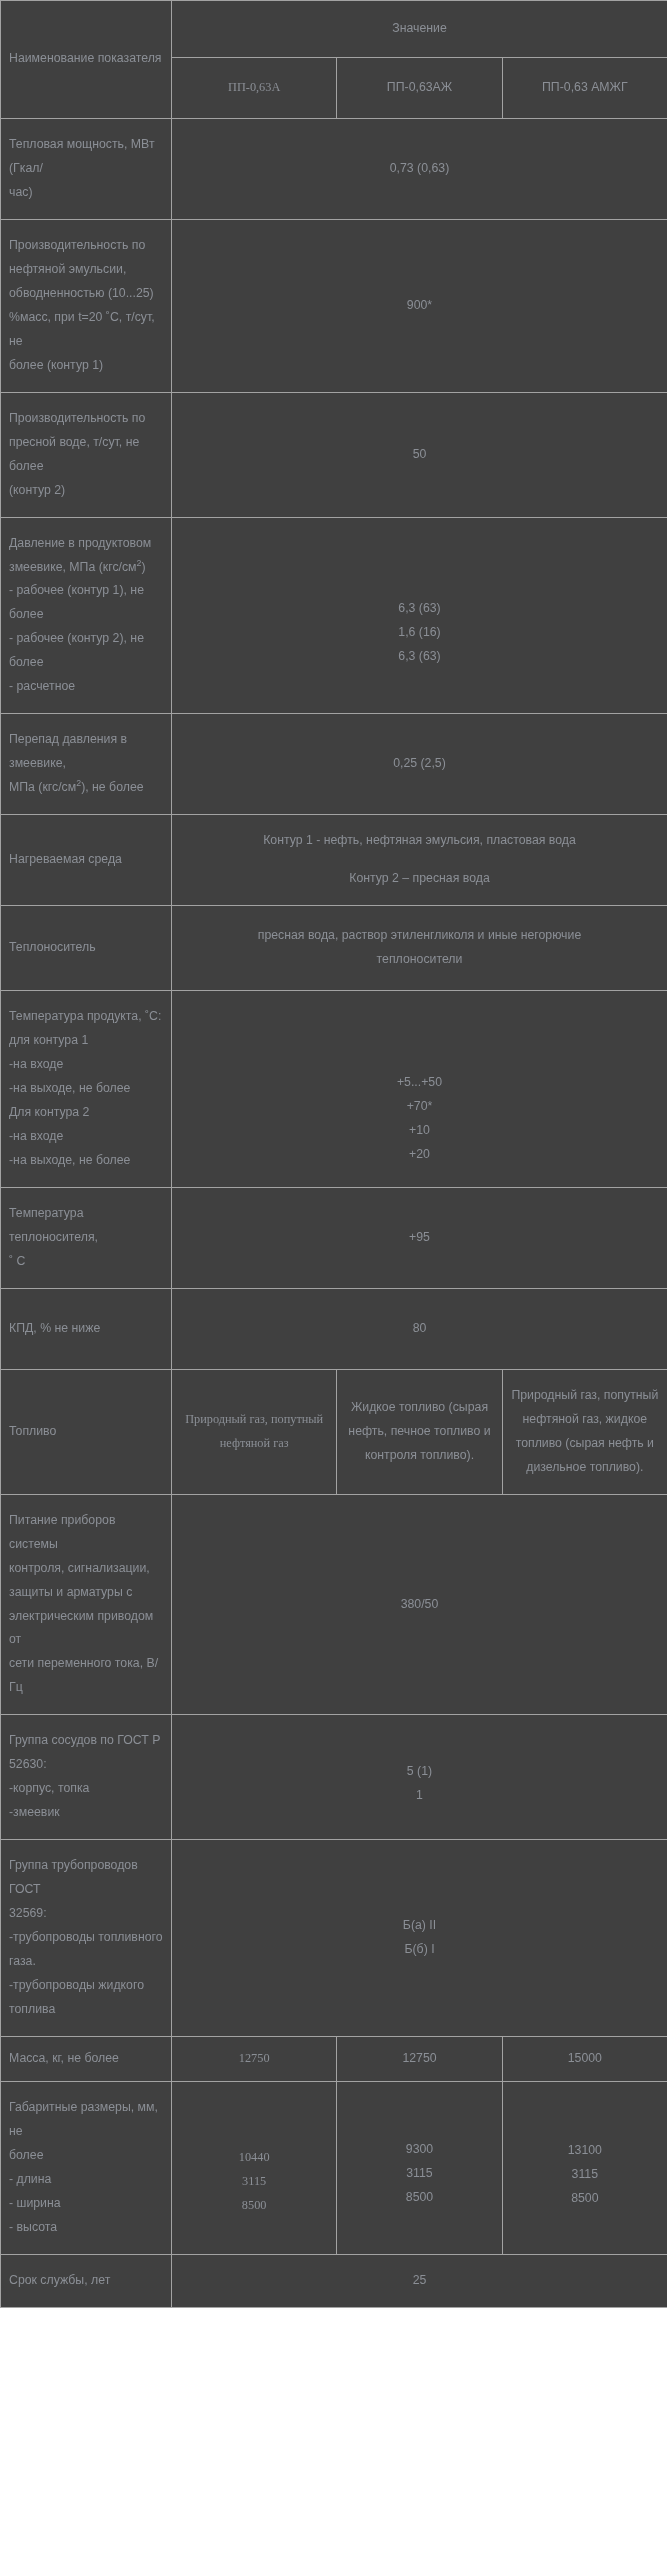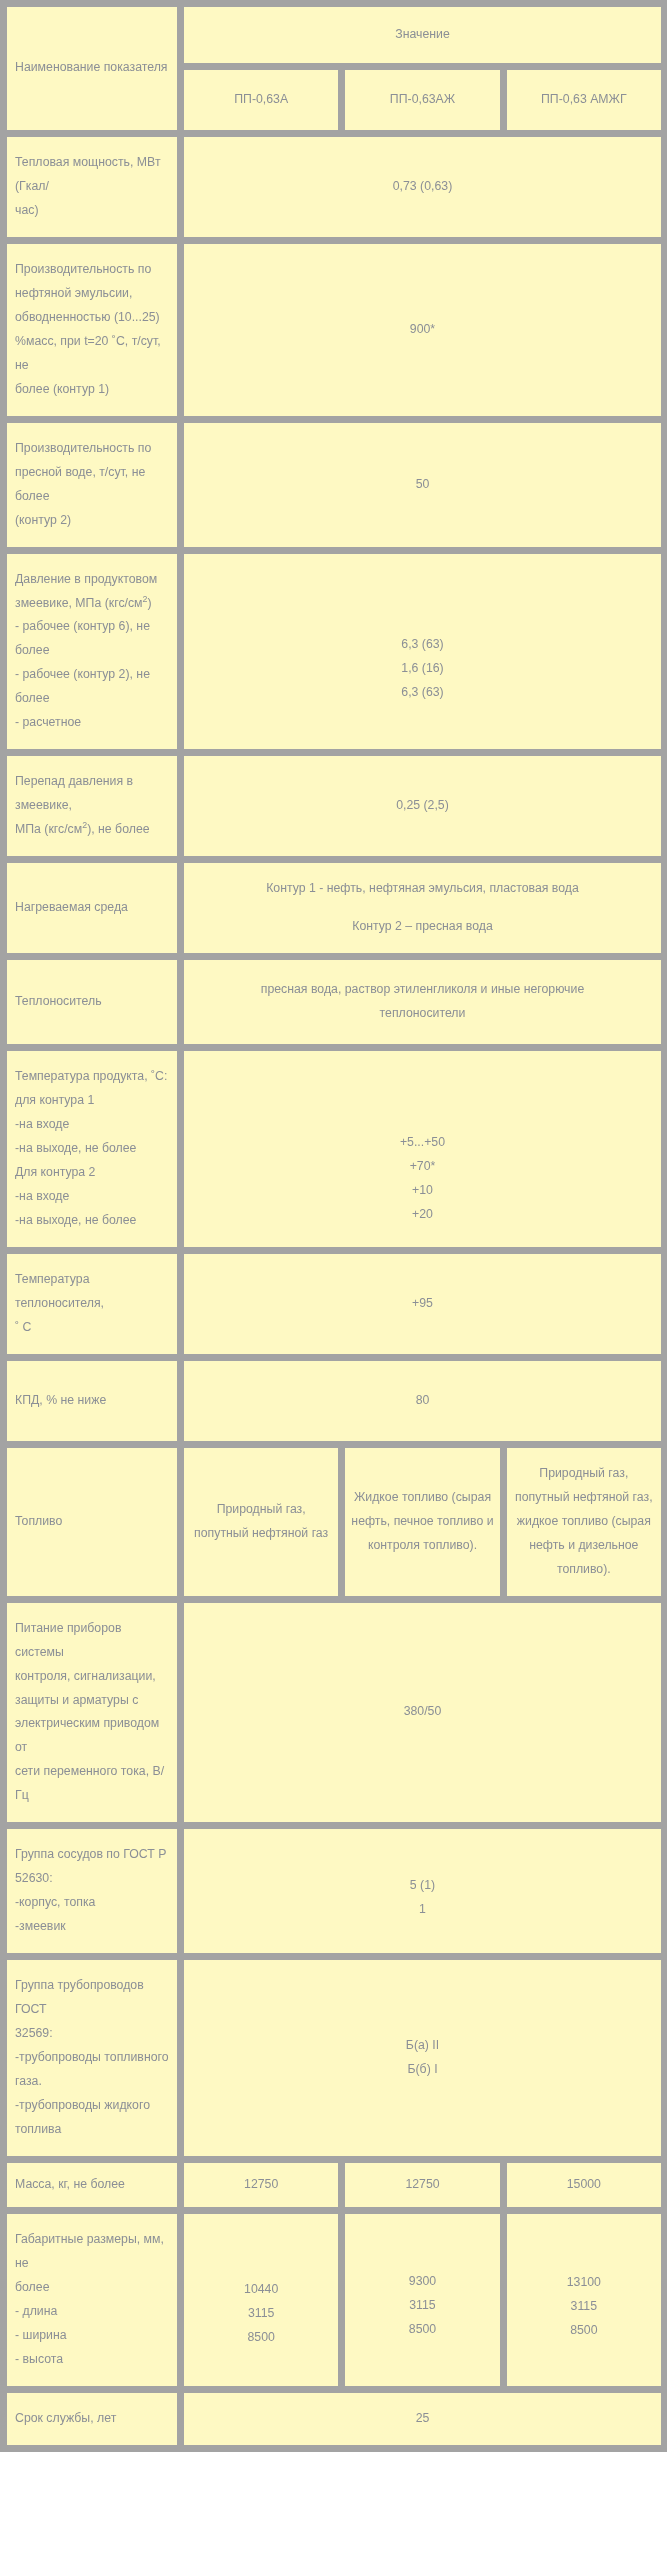--- a/index.html
+++ b/index.html
@@ -16,47 +16,47 @@
   }
 
   .spec-table {
     width: 668px;
     border-collapse: collapse;
     table-layout: fixed;
   }
 
   .spec-table td,
   .spec-table th {
-    border: 7px solid #a3a3a3;
+    border: 1px solid #a3a3a3;
     font-weight: normal;
     color: #8b8f96;
     font-size: 12.3px;
     line-height: 1.95;
     vertical-align: middle;
-    background: #fef9c3;
+    background: #404040;
   }
 
   
   .param {
     width: 156px;
     padding: 14px 6px 14px 8px;
     text-align: left;
     vertical-align: middle;
   }
 
   
   .val {
     text-align: center;
     padding: 14px 6px;
     vertical-align: middle;
   }
 
   .val-span3 { width: 512px; }
 
-  .col-a   { width: 101px; }
+  .col-a   { width: 101px; font-family: Liberation Serif, serif; }
   .col-azh { width: 104px; }
   .col-amzh{ width: 107px; }
 
   .head-value {
     text-align: center;
     padding: 16px 6px;
     vertical-align: middle;
   }
 
   .head-model {
@@ -131,21 +131,21 @@
       </td>
       <td class="val val-span3" colspan="3">
         <span class="line">50</span>
       </td>
     </tr>
 
     <tr>
       <td class="param tall">
         <span class="line">Давление в продуктовом</span>
         <span class="line">змеевике, МПа (кгс/см<sup>2</sup>)</span>
-        <span class="line">- рабочее (контур 6), не более</span>
+        <span class="line">- рабочее (контур 1), не более</span>
         <span class="line">- рабочее (контур 2), не более</span>
         <span class="line">- расчетное</span>
       </td>
       <td class="val val-span3 tall" colspan="3">
         <span class="line" style="margin-top:36px">6,3 (63)</span>
         <span class="line">1,6 (16)</span>
         <span class="line">6,3 (63)</span>
       </td>
     </tr>
 

